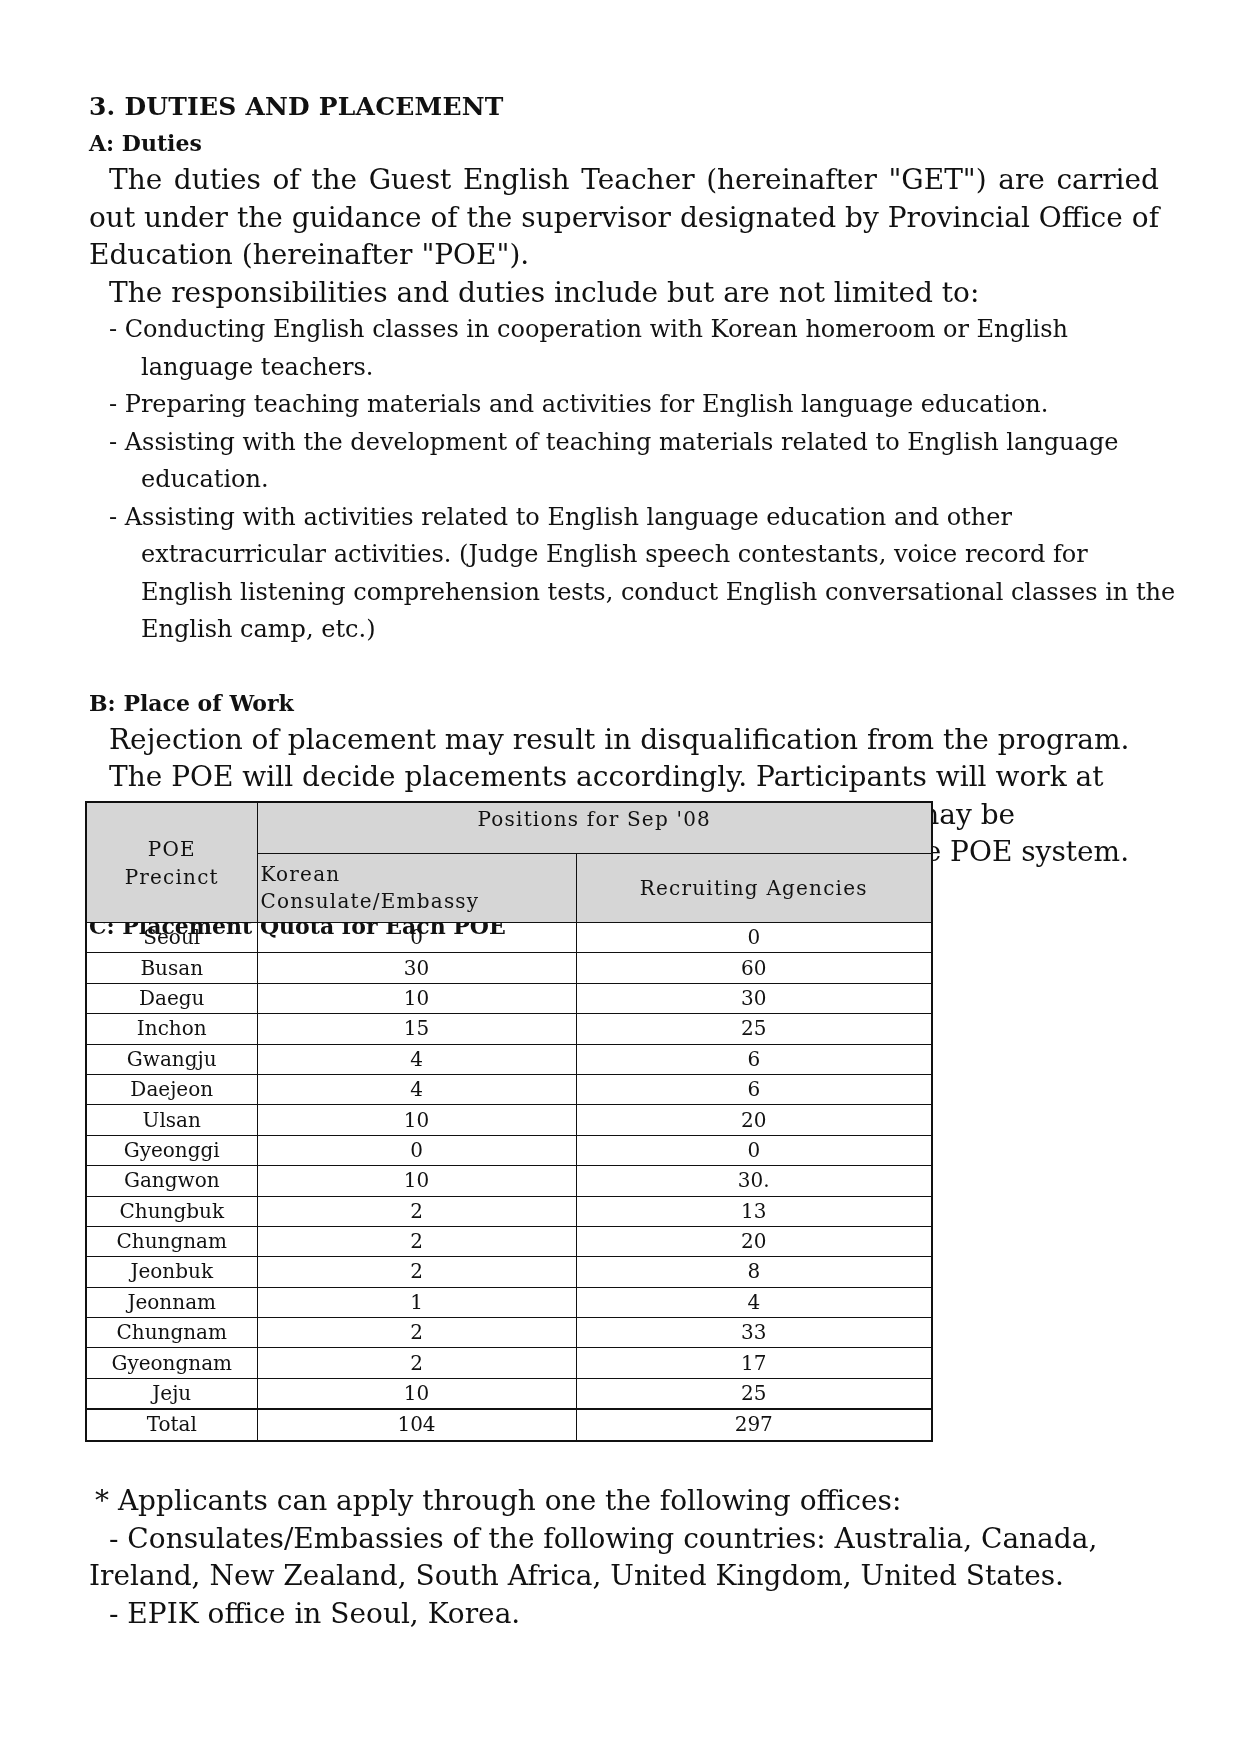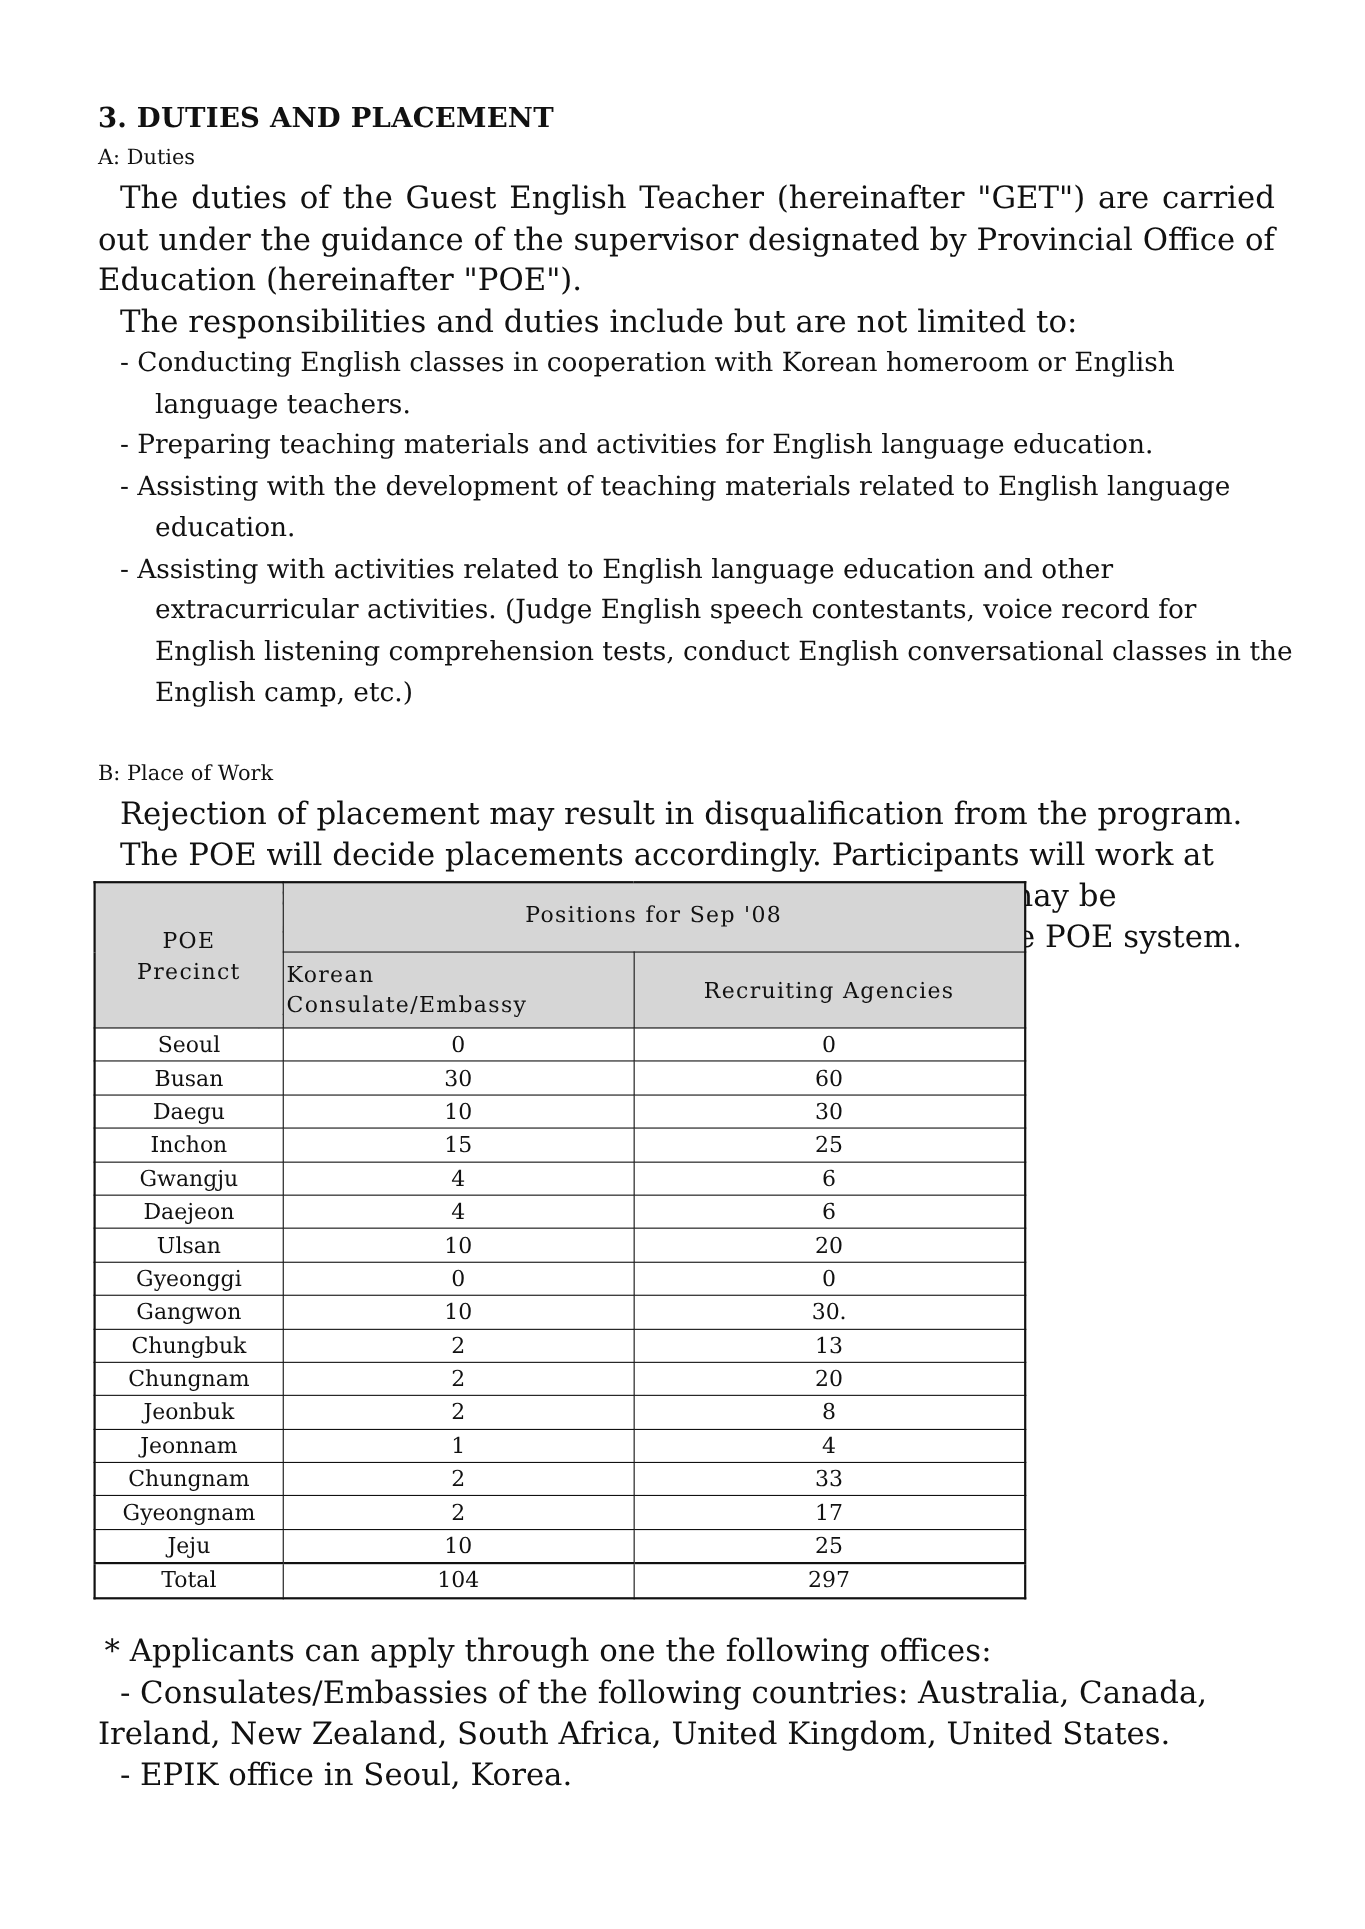--- a/index.html
+++ b/index.html
@@ -22,22 +22,22 @@
       width: 1070px;
     }
     .h1 {
       font-weight: bold;
       font-size: 25px;
       line-height: 38px;
       margin: 0;
       letter-spacing: 0.2px;
     }
     .h2 {
-      font-weight: normal;
-      font-size: 19px;
+      font-weight: bold;
+      font-size: 22px;
       line-height: 35px;
       margin: 0;
     }
     .para {
       font-size: 28px;
       line-height: 37.5px;
       margin: 0;
       white-space: normal;
     }
     .indent {
@@ -86,21 +86,21 @@
     .quota-table th.poe {
       line-height: 28px;
     }
     .quota-table th.korean {
       text-align: left;
       padding-left: 3px;
       line-height: 27px;
     }
     .quota-table th.pos {
       vertical-align: top;
-      padding-top: 16px;
+      padding-top: 4px;
       height: 42px;
     }
     .quota-table td {
       height: 29.4px;
       line-height: 29px;
       font-size: 20px;
     }
     .quota-table tr.total-row td {
       border-top: 2.5px solid #111;
     }

